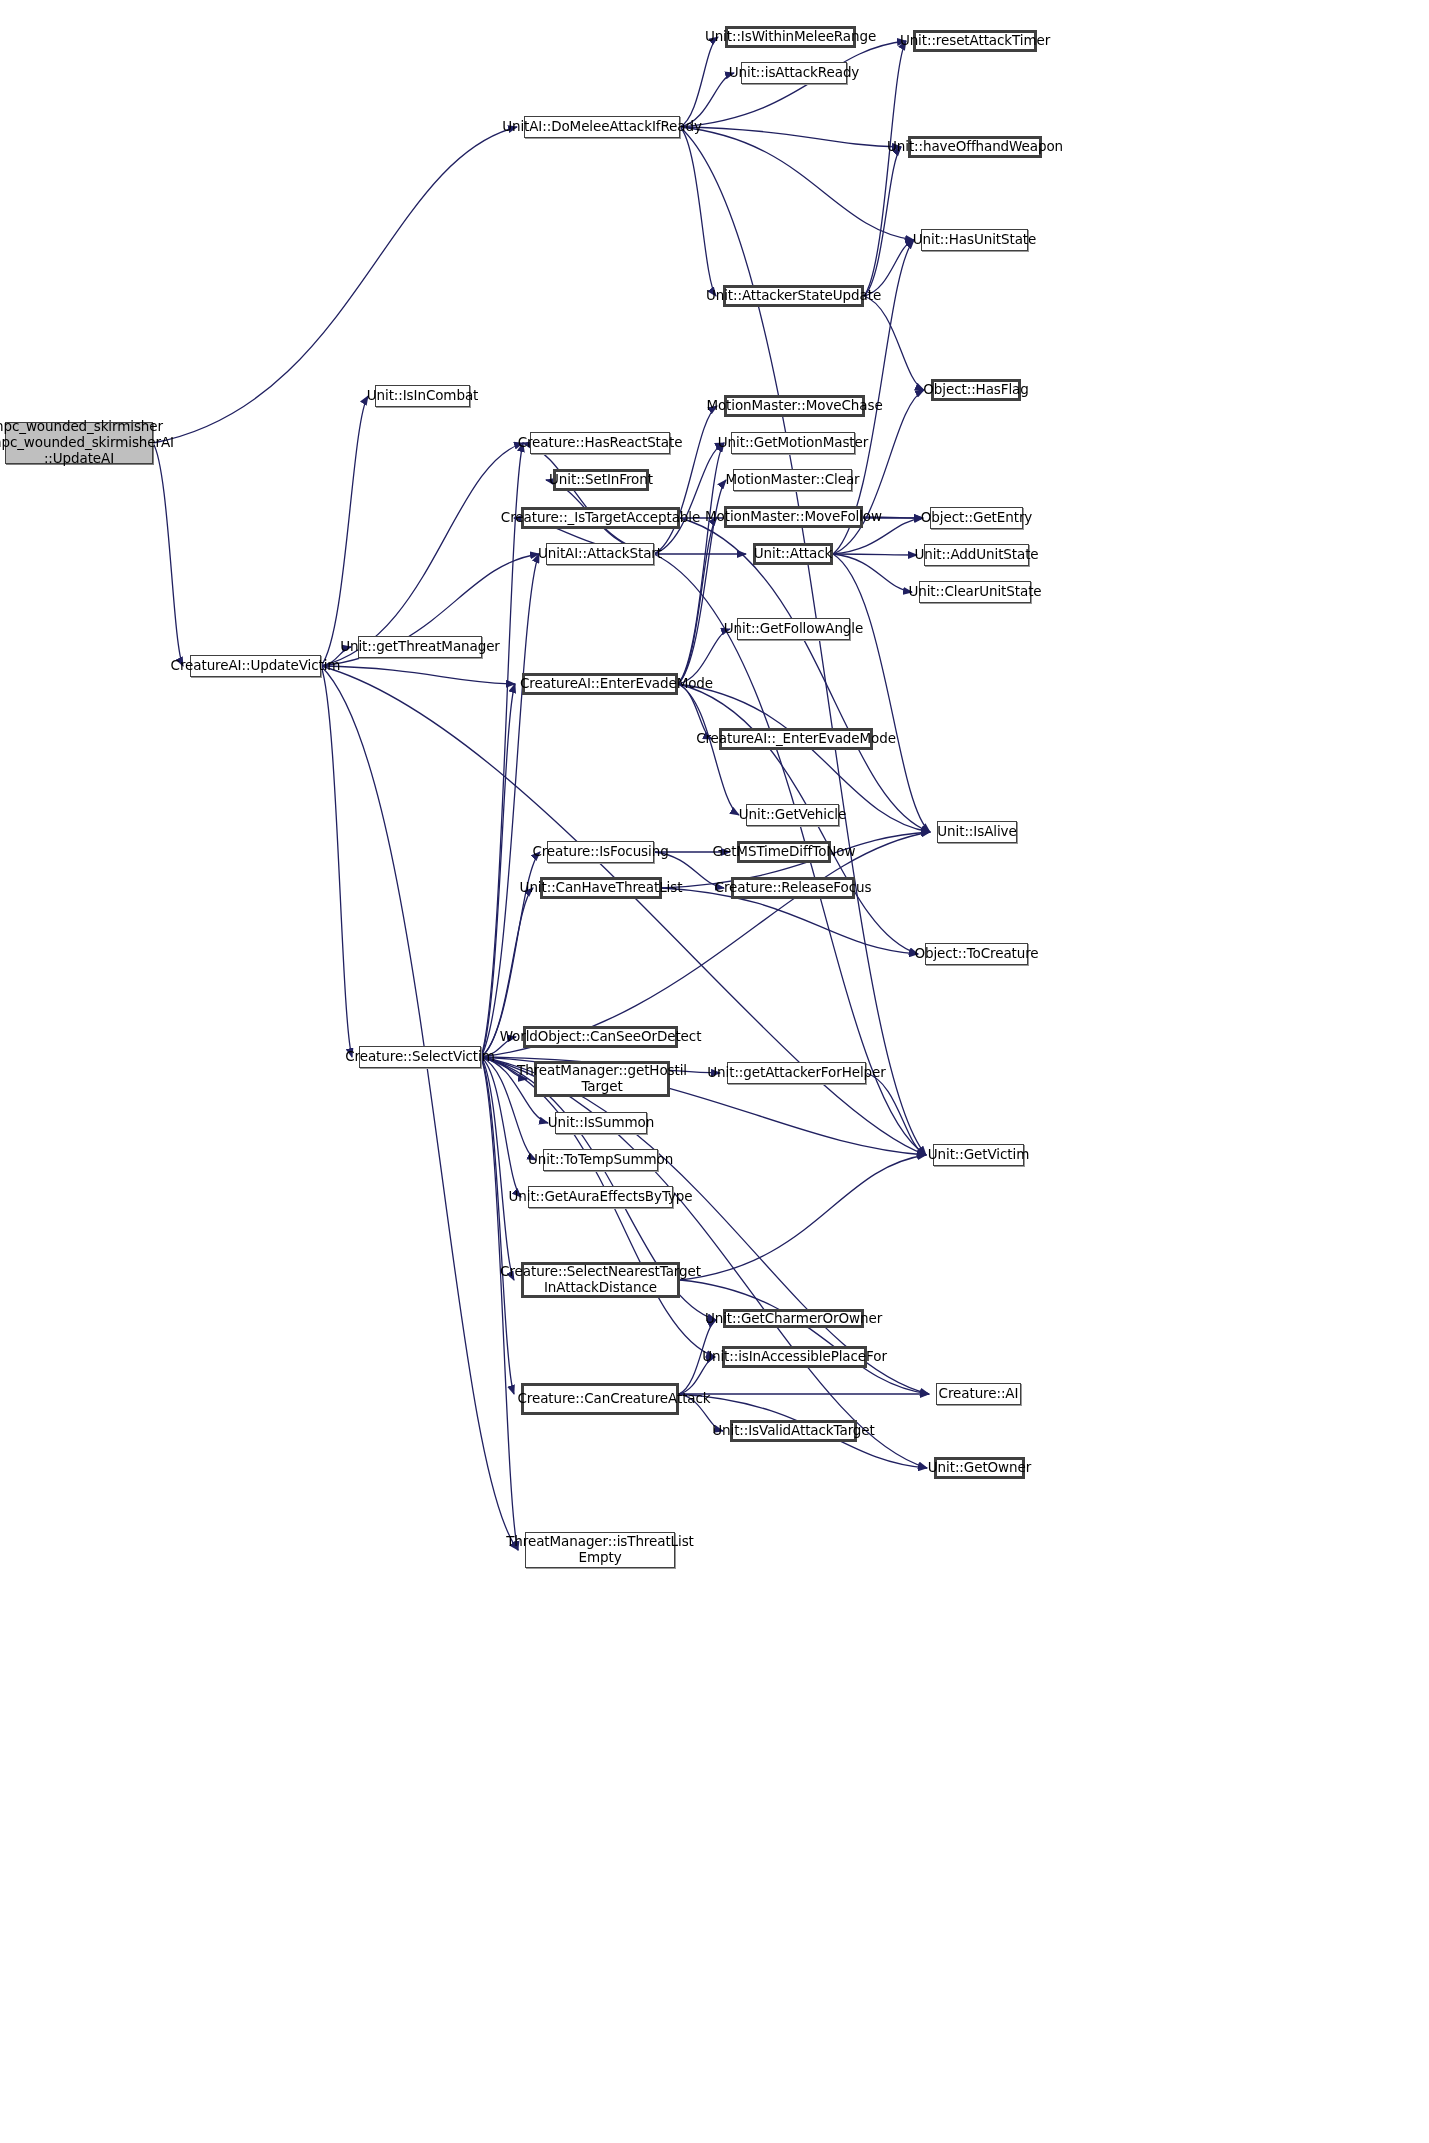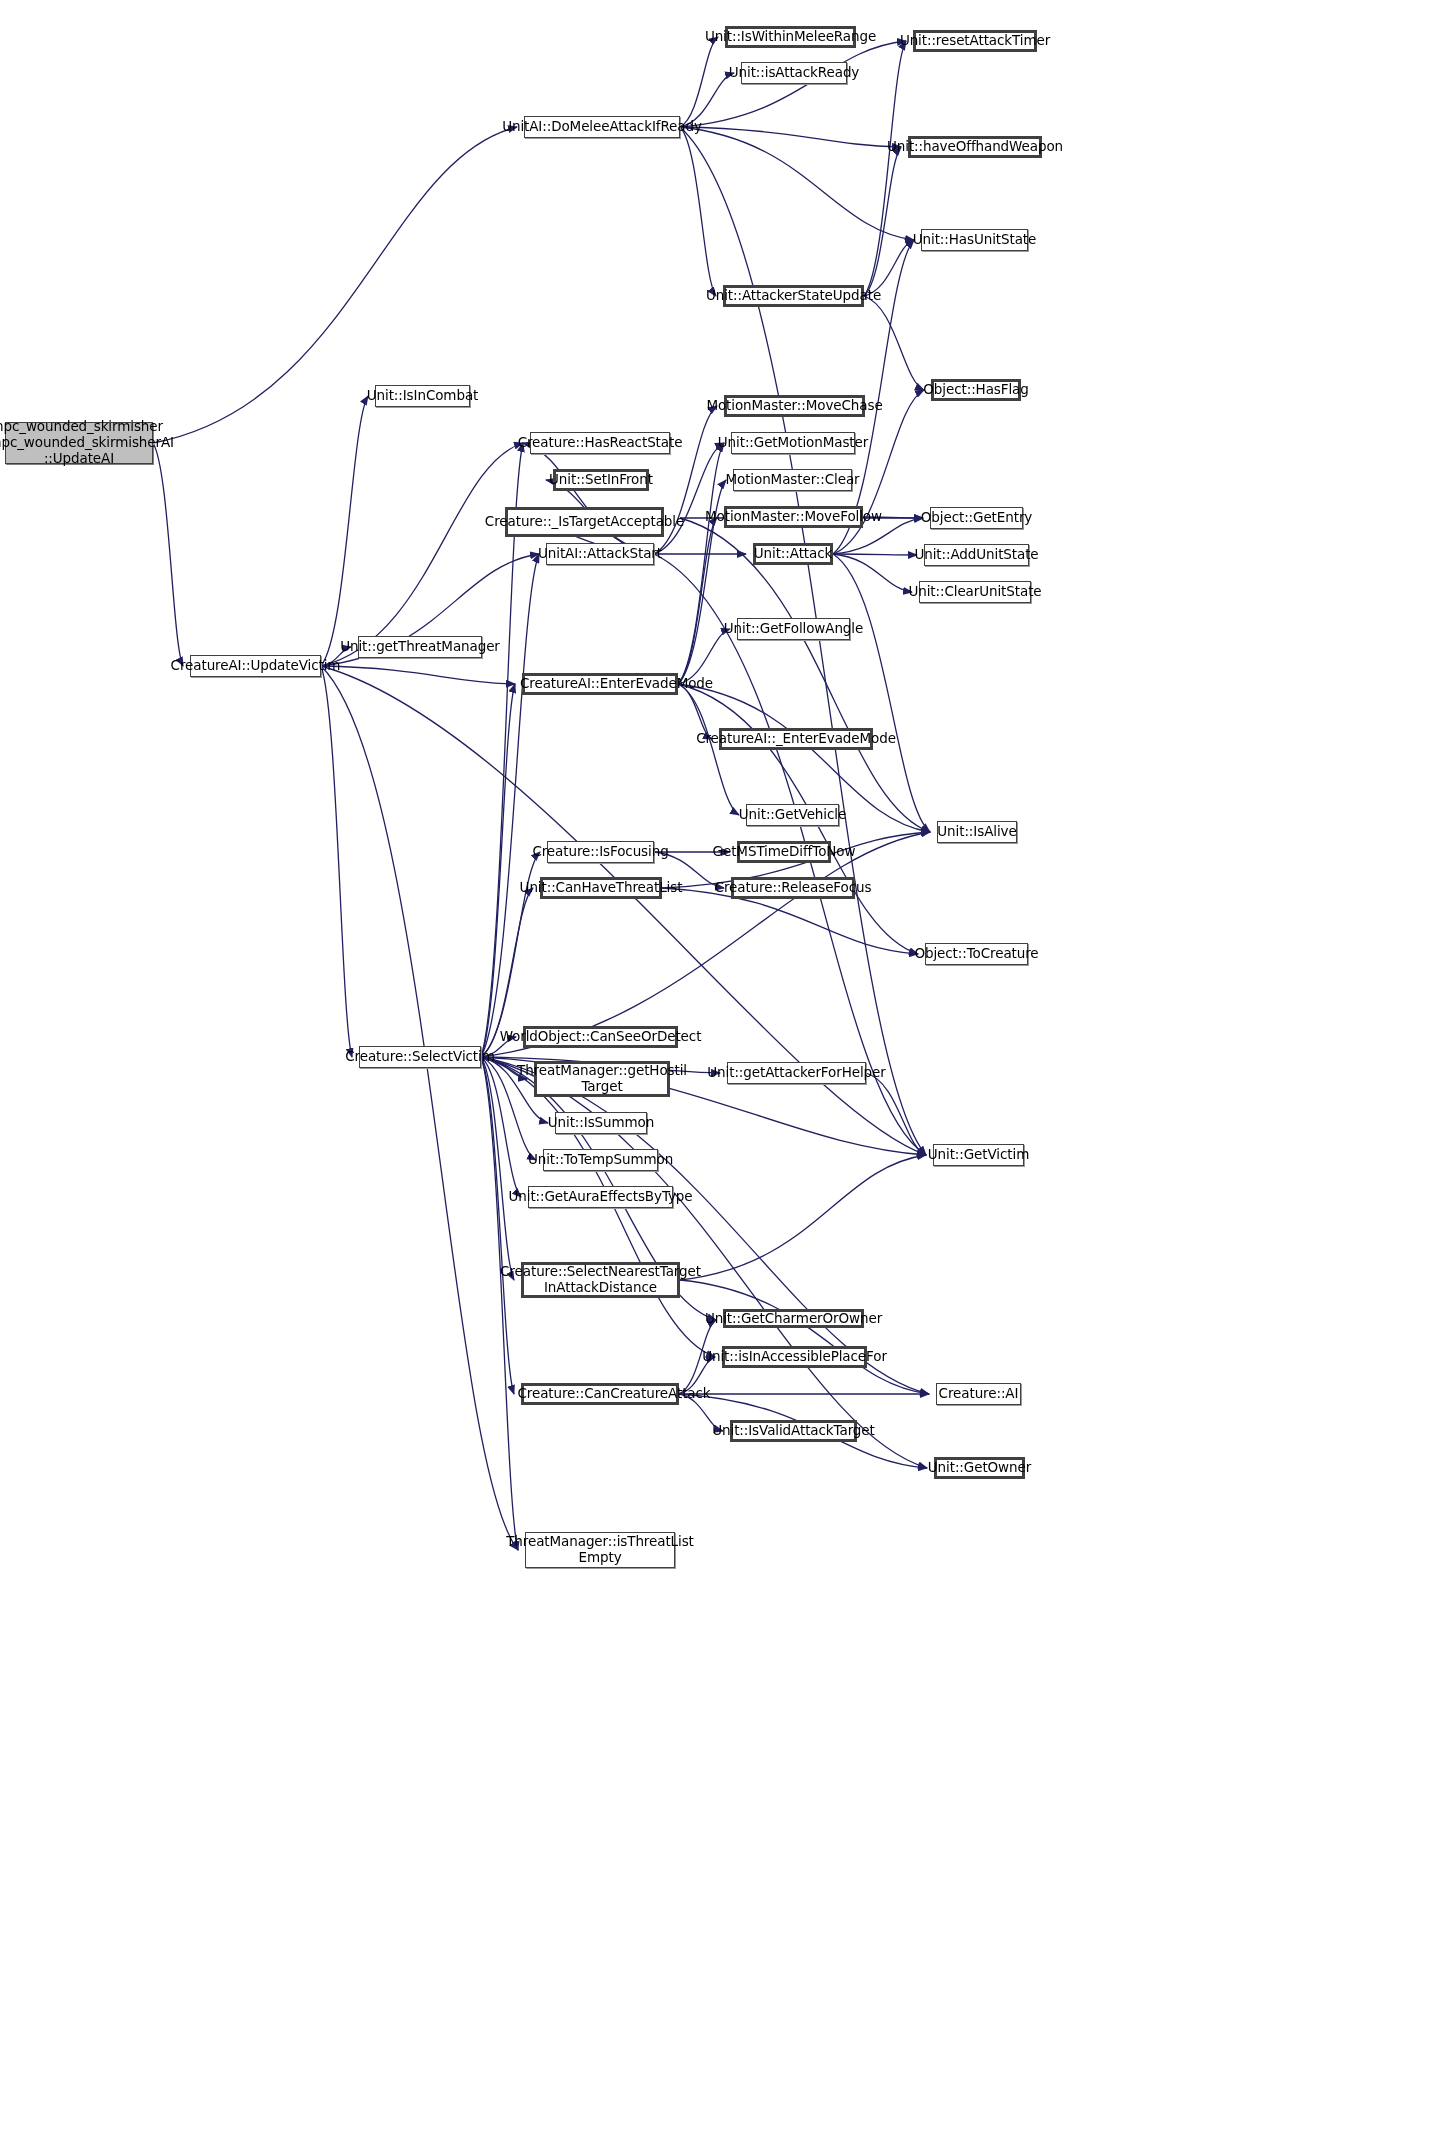--- a/index.html
+++ b/index.html
@@ -151,21 +151,21 @@
     <div class="node red" style="left: 908px; top: 136px; width: 134px; height: 22px;">Unit::haveOffhandWeapon</div>
     <div class="node black" style="left: 921px; top: 229px; width: 107px; height: 22px;">Unit::HasUnitState</div>
     <div class="node red" style="left: 723px; top: 285px; width: 141px; height: 22px;">Unit::AttackerStateUpdate</div>
     <div class="node red" style="left: 931px; top: 379px; width: 90px; height: 22px;">Object::HasFlag</div>
     <div class="node black" style="left: 375px; top: 385px; width: 95px; height: 22px;">Unit::IsInCombat</div>
     <div class="node red" style="left: 724px; top: 395px; width: 141px; height: 22px;">MotionMaster::MoveChase</div>
     <div class="node black" style="left: 530px; top: 432px; width: 140px; height: 22px;">Creature::HasReactState</div>
     <div class="node black" style="left: 731px; top: 432px; width: 124px; height: 22px;">Unit::GetMotionMaster</div>
     <div class="node red" style="left: 553px; top: 469px; width: 96px; height: 22px;">Unit::SetInFront</div>
     <div class="node black" style="left: 733px; top: 469px; width: 119px; height: 22px;">MotionMaster::Clear</div>
-    <div class="node red" style="left: 505px; top: 507px; width: 159px; height: 30px;">Creature::_IsTargetAcceptable</div>
+    <div class="node red" style="left: 521px; top: 507px; width: 159px; height: 22px;">Creature::_IsTargetAcceptable</div>
     <div class="node red" style="left: 724px; top: 506px; width: 139px; height: 22px;">MotionMaster::MoveFollow</div>
     <div class="node black" style="left: 930px; top: 507px; width: 93px; height: 22px;">Object::GetEntry</div>
     <div class="node black" style="left: 546px; top: 543px; width: 108px; height: 22px;">UnitAI::AttackStart</div>
     <div class="node red" style="left: 753px; top: 543px; width: 80px; height: 22px;">Unit::Attack</div>
     <div class="node black" style="left: 924px; top: 544px; width: 105px; height: 22px;">Unit::AddUnitState</div>
     <div class="node black" style="left: 919px; top: 581px; width: 112px; height: 22px;">Unit::ClearUnitState</div>
     <div class="node black" style="left: 737px; top: 618px; width: 113px; height: 22px;">Unit::GetFollowAngle</div>
     <div class="node black" style="left: 190px; top: 655px; width: 131px; height: 22px;">CreatureAI::UpdateVictim</div>
     <div class="node black" style="left: 358px; top: 636px; width: 124px; height: 22px;">Unit::getThreatManager</div>
     <div class="node red" style="left: 522px; top: 673px; width: 156px; height: 22px; padding-left: 33px;">CreatureAI::EnterEvadeMode</div>
@@ -183,19 +183,19 @@
 Target</div>
     <div class="node black" style="left: 555px; top: 1112px; width: 92px; height: 22px;">Unit::IsSummon</div>
     <div class="node black" style="left: 543px; top: 1149px; width: 115px; height: 22px;">Unit::ToTempSummon</div>
     <div class="node black" style="left: 528px; top: 1186px; width: 145px; height: 22px;">Unit::GetAuraEffectsByType</div>
     <div class="node black" style="left: 727px; top: 1062px; width: 139px; height: 22px;">Unit::getAttackerForHelper</div>
     <div class="node black" style="left: 933px; top: 1144px; width: 91px; height: 22px;">Unit::GetVictim</div>
     <div class="node red" style="left: 521px; top: 1262px; width: 159px; height: 36px;">Creature::SelectNearestTarget
 InAttackDistance</div>
     <div class="node red" style="left: 723px; top: 1309px; width: 141px; height: 19px;">Unit::GetCharmerOrOwner</div>
     <div class="node red" style="left: 722px; top: 1346px; width: 145px; height: 22px;">Unit::isInAccessiblePlaceFor</div>
-    <div class="node red" style="left: 521px; top: 1383px; width: 158px; height: 22px; padding-left: 28px;">Creature::CanCreatureAttack</div>
+    <div class="node red" style="left: 521px; top: 1383px; width: 158px; height: 32px; padding-left: 28px;">Creature::CanCreatureAttack</div>
     <div class="node black" style="left: 936px; top: 1383px; width: 85px; height: 22px;">Creature::AI</div>
     <div class="node red" style="left: 730px; top: 1420px; width: 127px; height: 22px;">Unit::IsValidAttackTarget</div>
     <div class="node red" style="left: 934px; top: 1457px; width: 91px; height: 22px;">Unit::GetOwner</div>
     <div class="node black" style="left: 525px; top: 1532px; width: 150px; height: 36px;">ThreatManager::isThreatList
 Empty</div>
   </div>
 
 </body></html>

